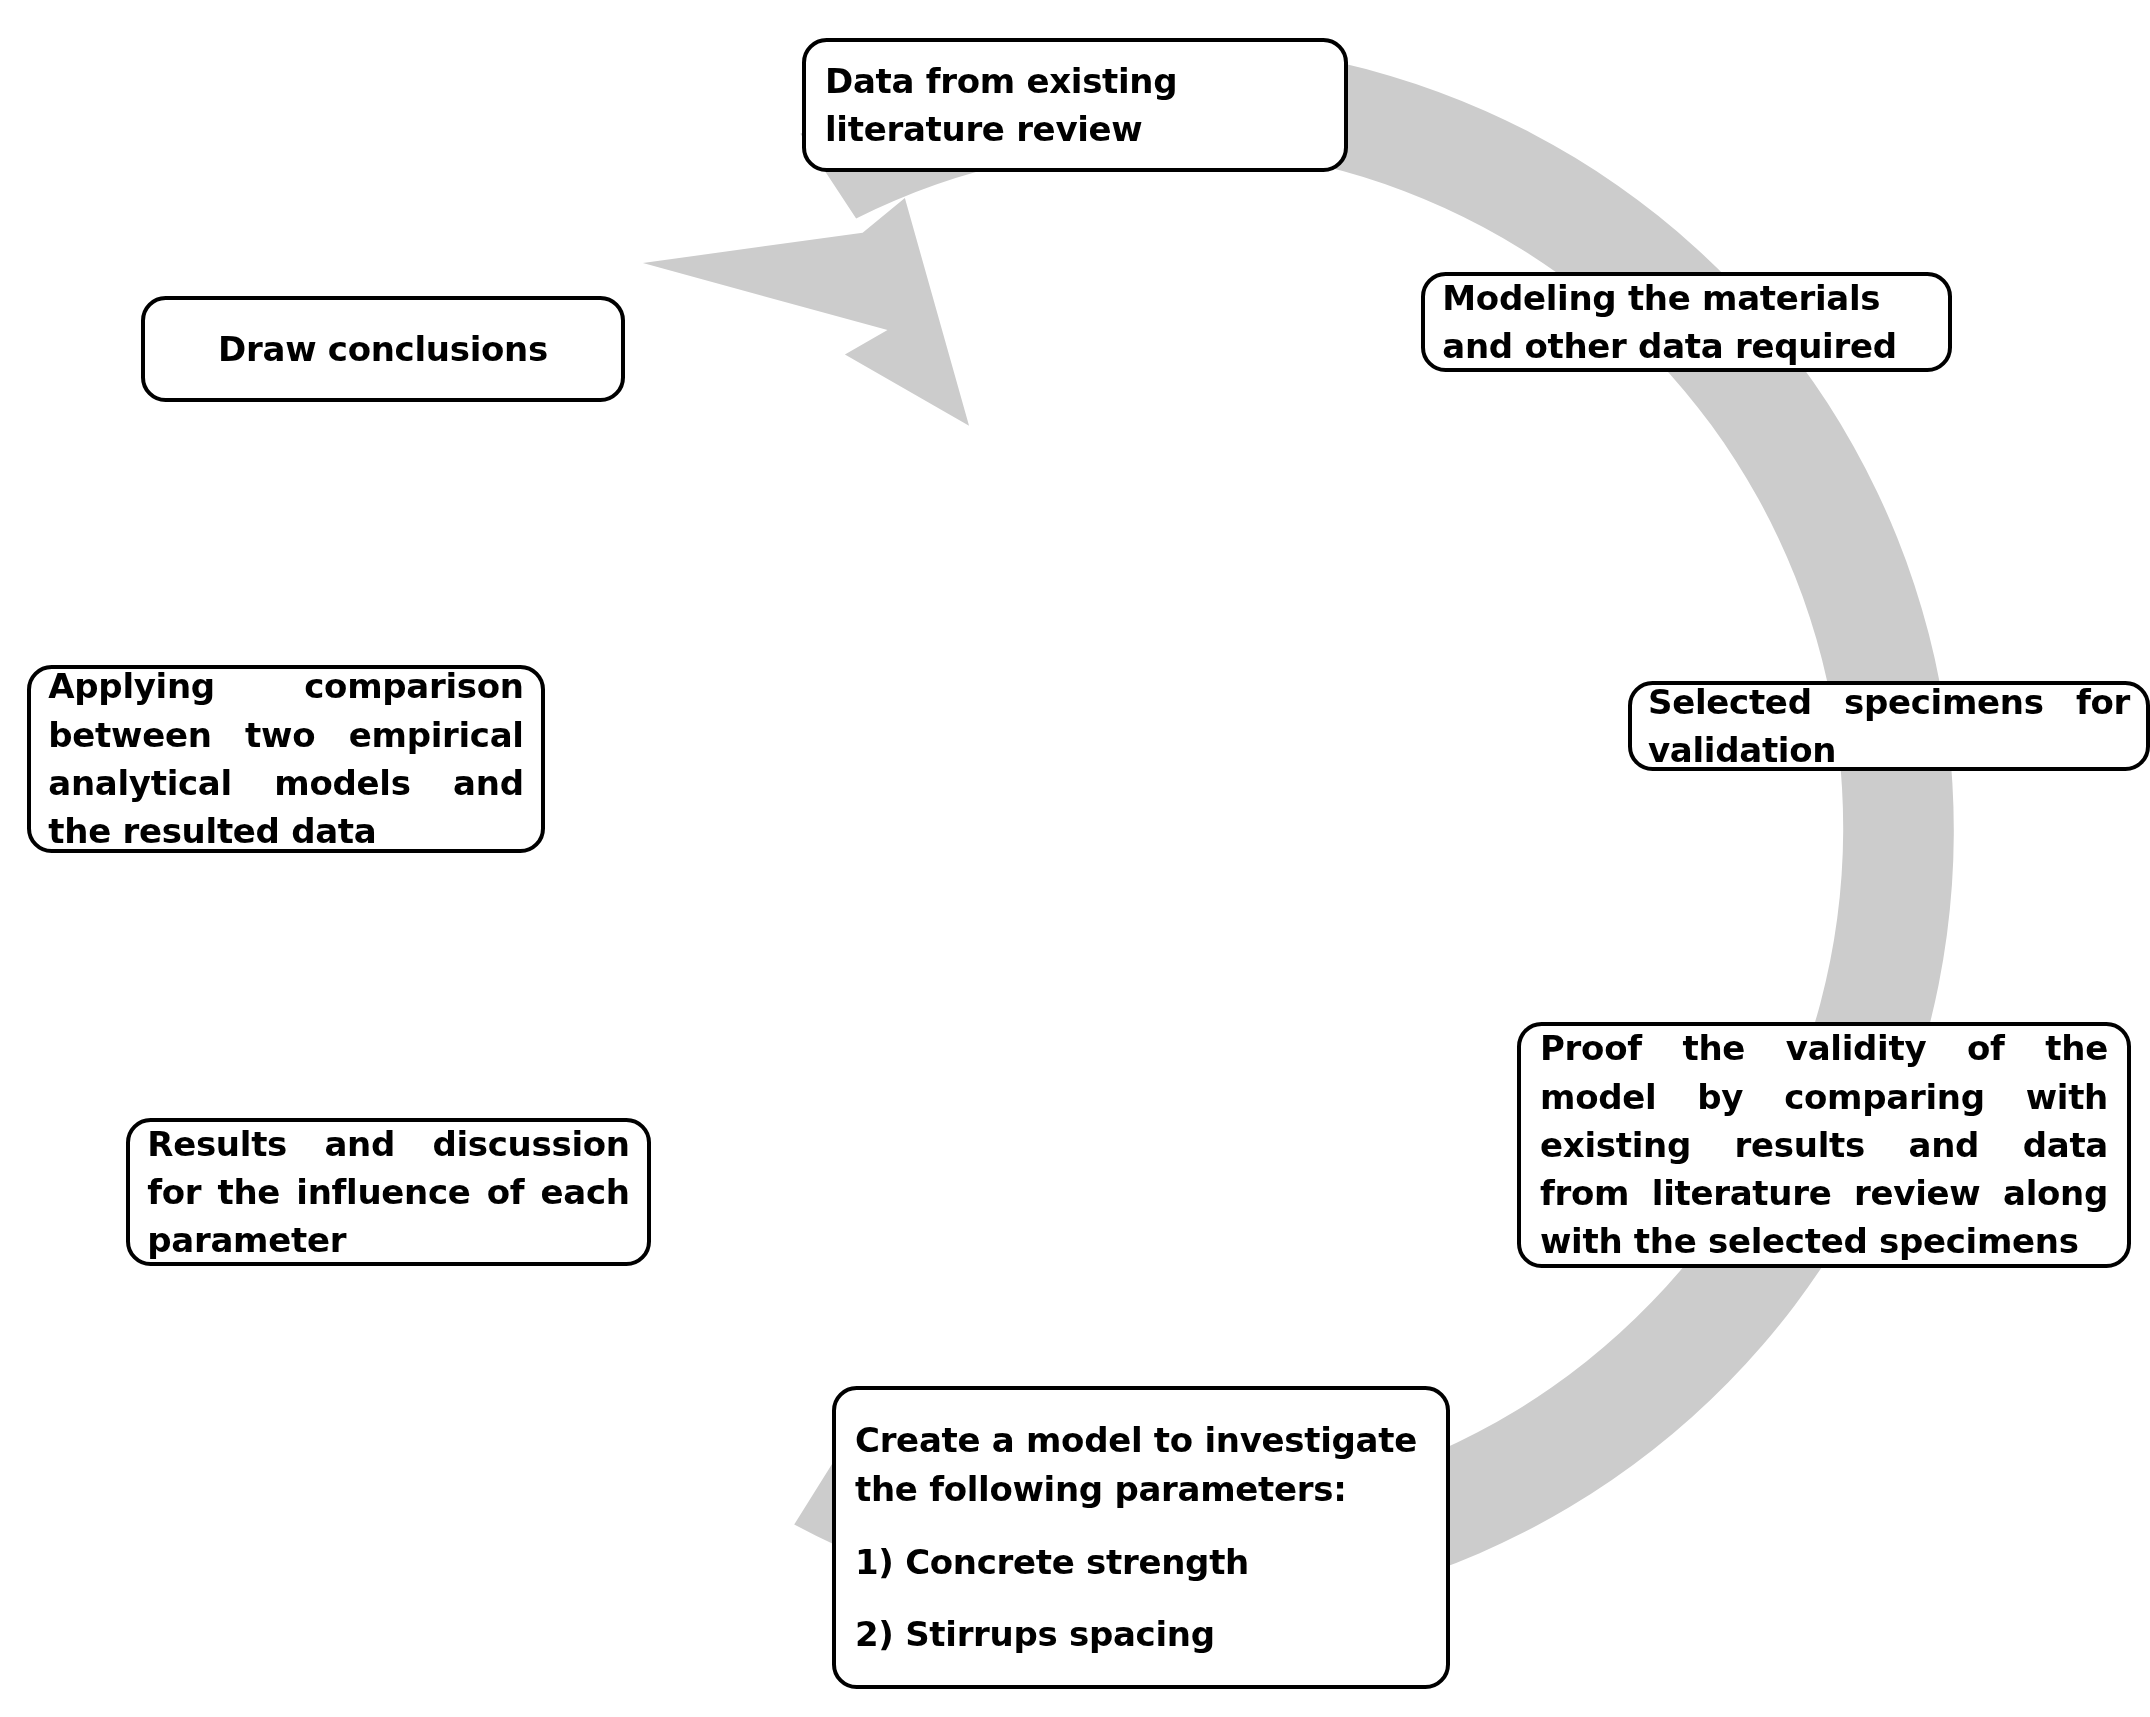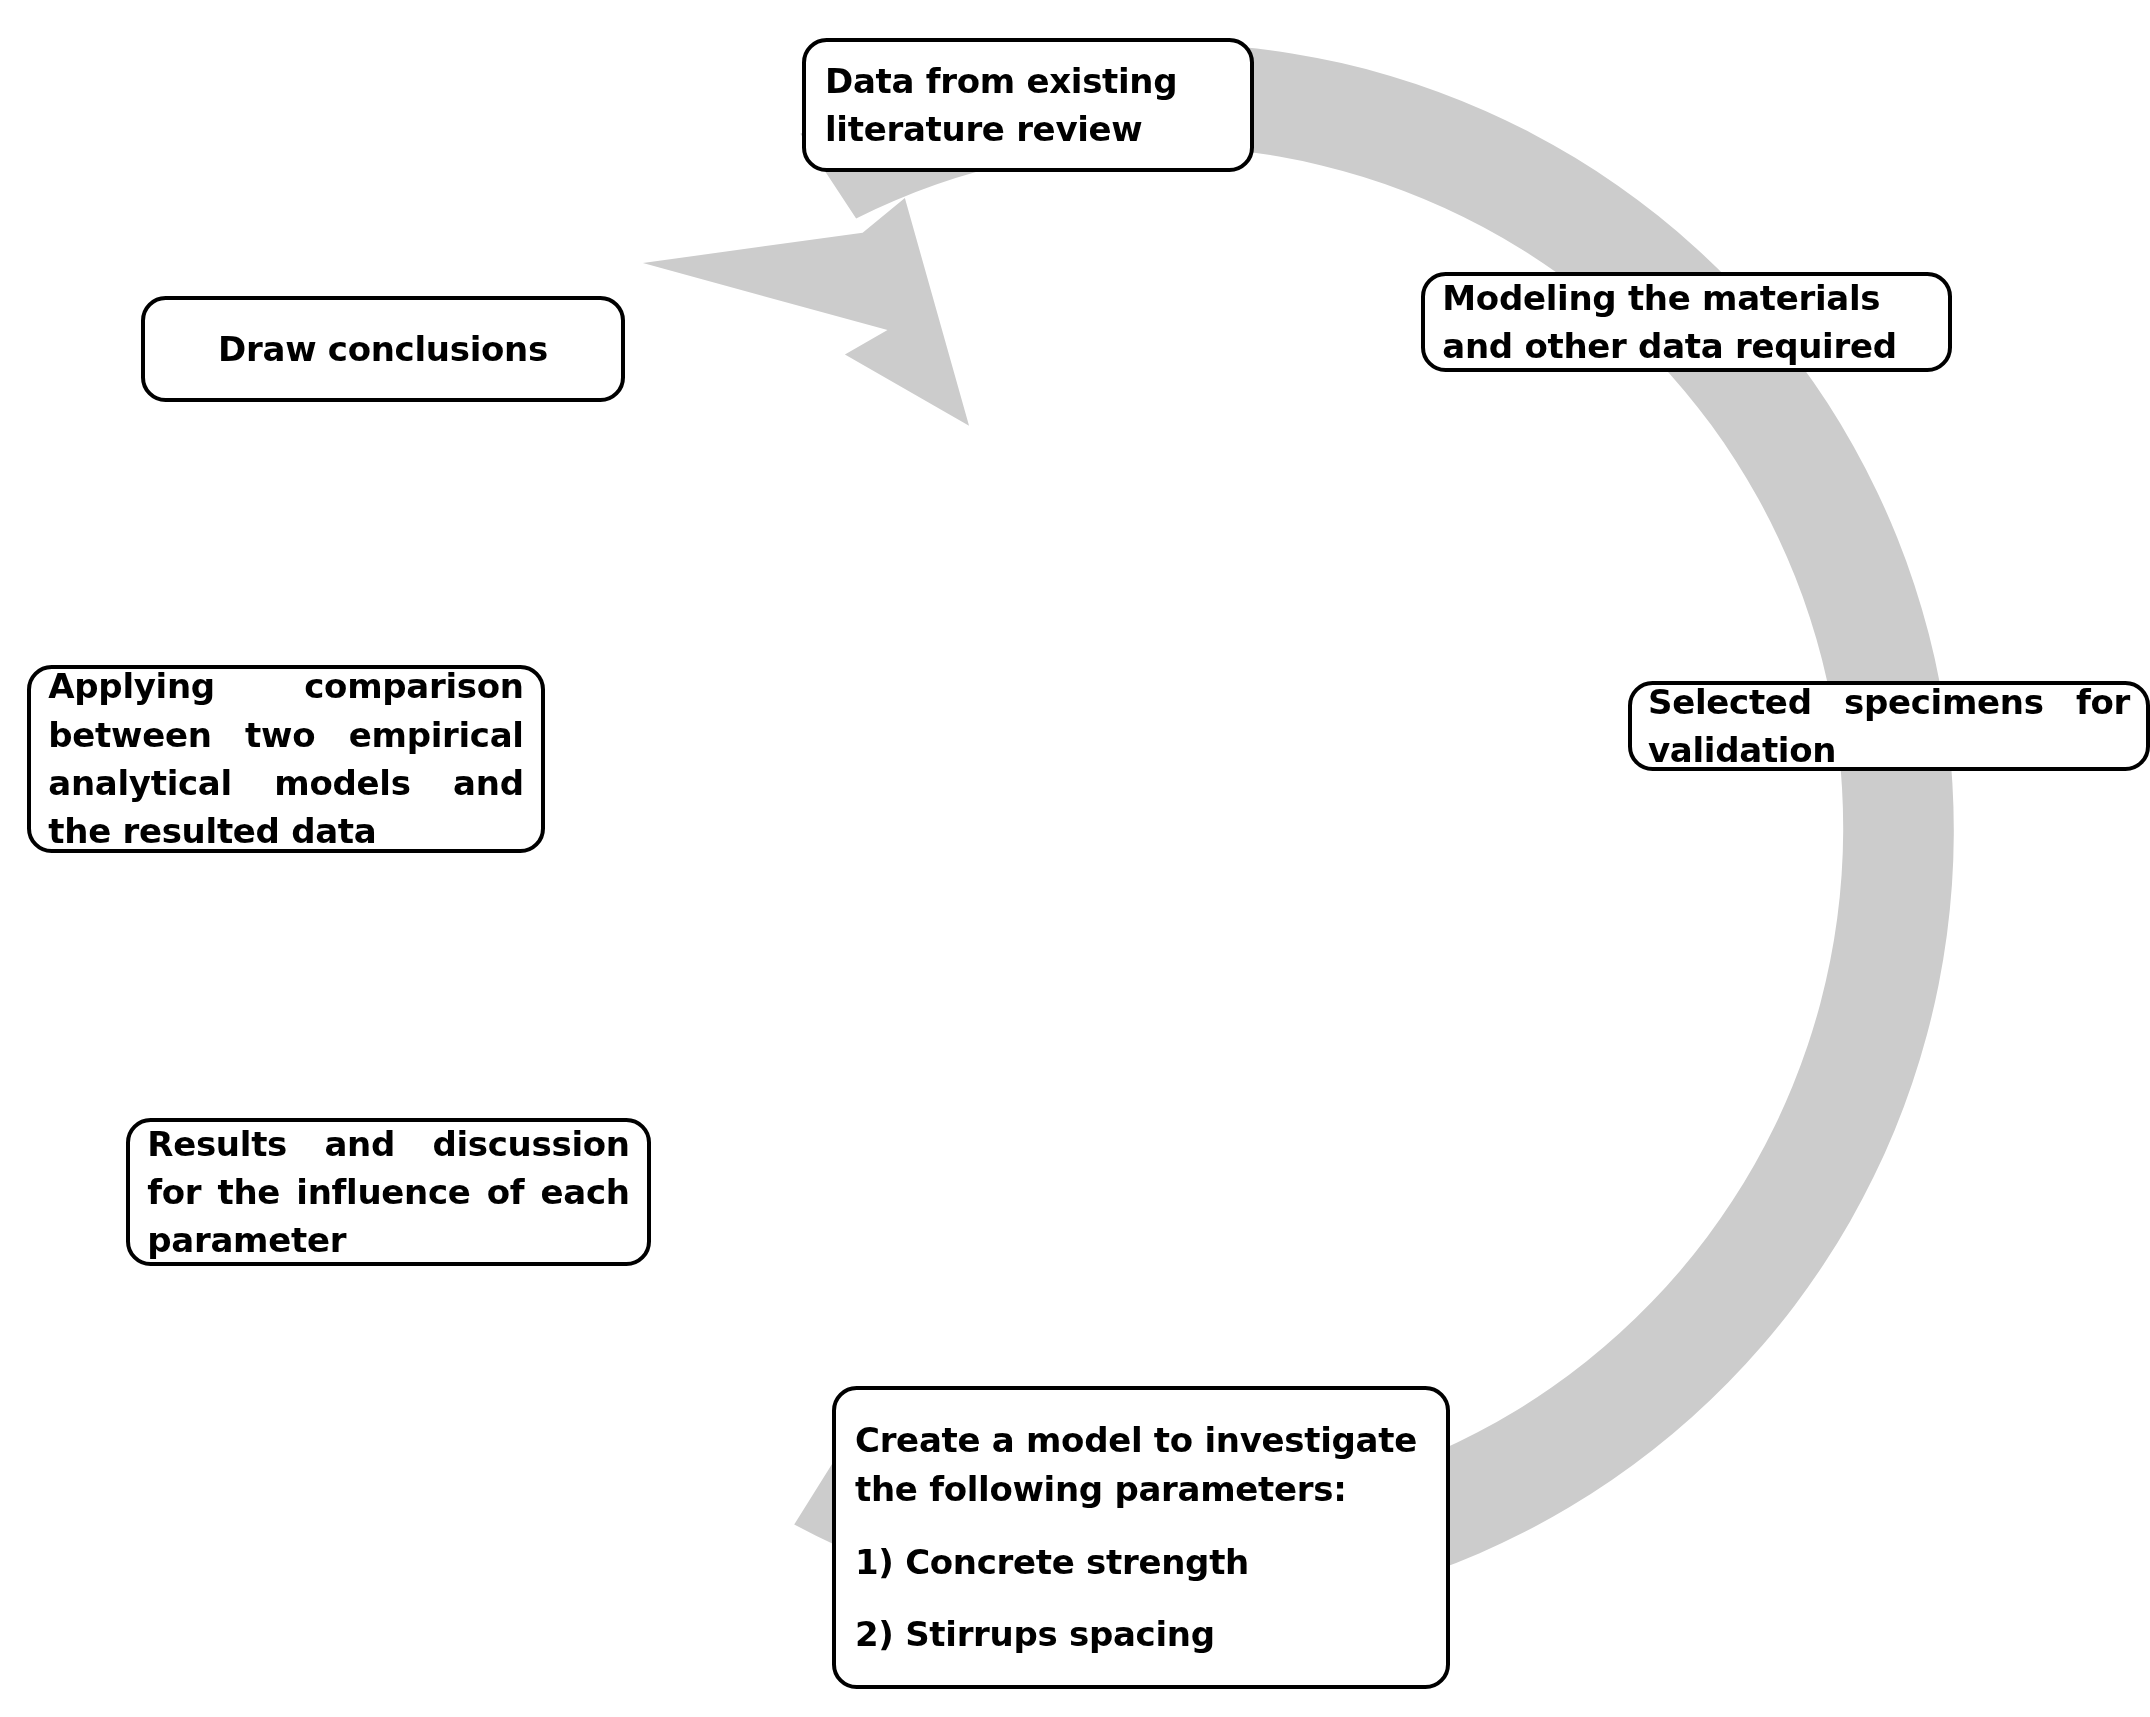--- a/index.html
+++ b/index.html
@@ -45,21 +45,21 @@
     display: block;
     width: 100%;
     white-space: pre-wrap;
   }
   .just .txt { text-align: justify; text-align-last: left; }
   .center .txt { text-align: center; }
   .left .txt { text-align: left; }
 
   
   #node-literature {
-    left: 802px; top: 38px; width: 452px; height: 134px;
+    left: 802px; top: 38px; width: 546px; height: 134px;
     padding: 0 19px;
   }
   #node-modeling {
     left: 1421px; top: 272px; width: 531px; height: 100px;
     padding: 0 17.3px;
   }
   #node-specimens {
     left: 1628px; top: 681px; width: 522px; height: 90px;
     padding: 0 16px;
   }
@@ -113,20 +113,23 @@
   </div>
 
   <div class="node left" id="node-modeling">
     <span class="txt">Modeling the materials and other data required</span>
   </div>
 
   <div class="node just" id="node-specimens">
     <span class="txt">Selected specimens for validation</span>
   </div>
 
+  <div class="node just" id="node-proof">
+    <span class="txt">Proof the validity of the model by comparing with existing results and data from literature review along with the selected specimens</span>
+  </div>
 
   <div class="node left" id="node-create">
     <span class="txt para">Create a model to investigate the following parameters:</span>
     <span class="txt item">1) Concrete strength</span>
     <span class="txt item">2) Stirrups spacing</span>
   </div>
 
   <div class="node just" id="node-results">
     <span class="txt">Results and discussion for the influence of each parameter</span>
   </div>

